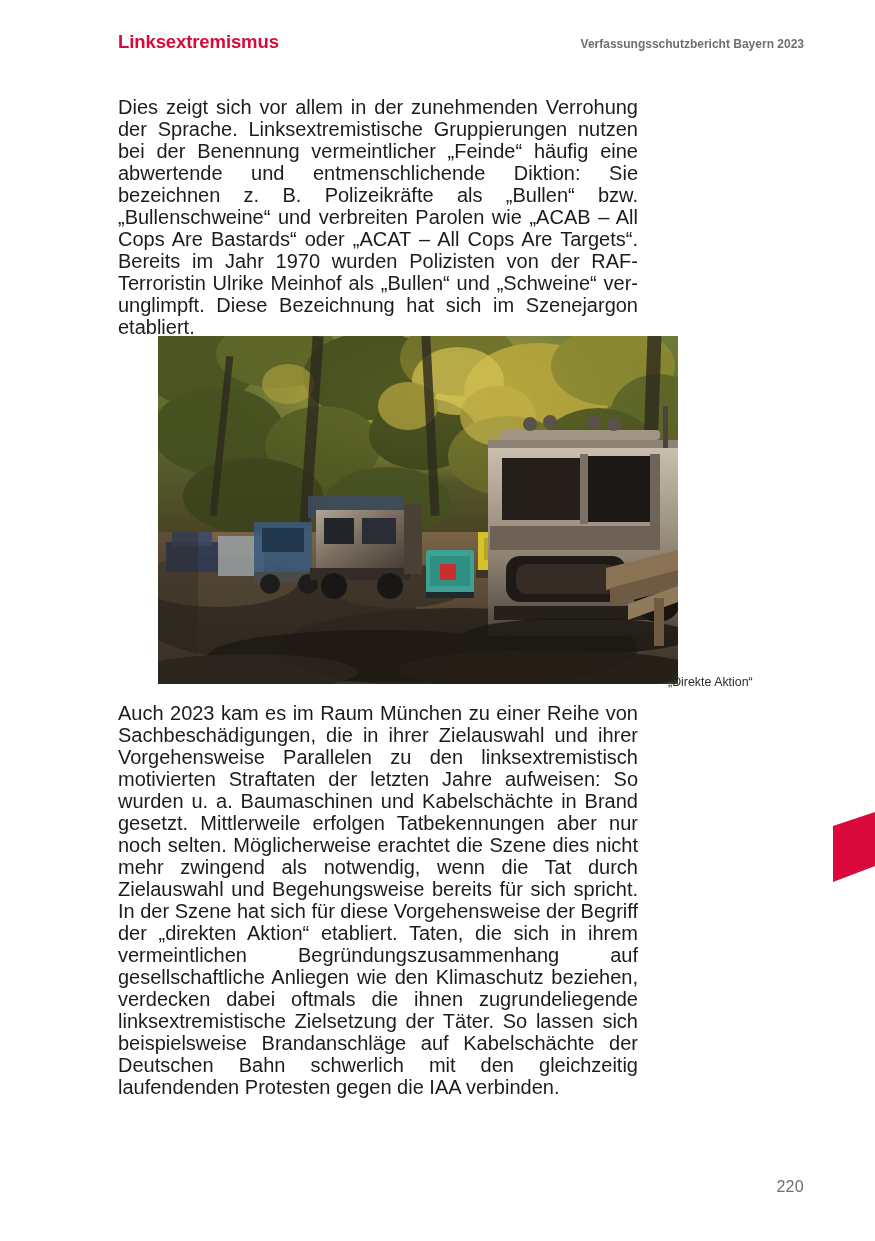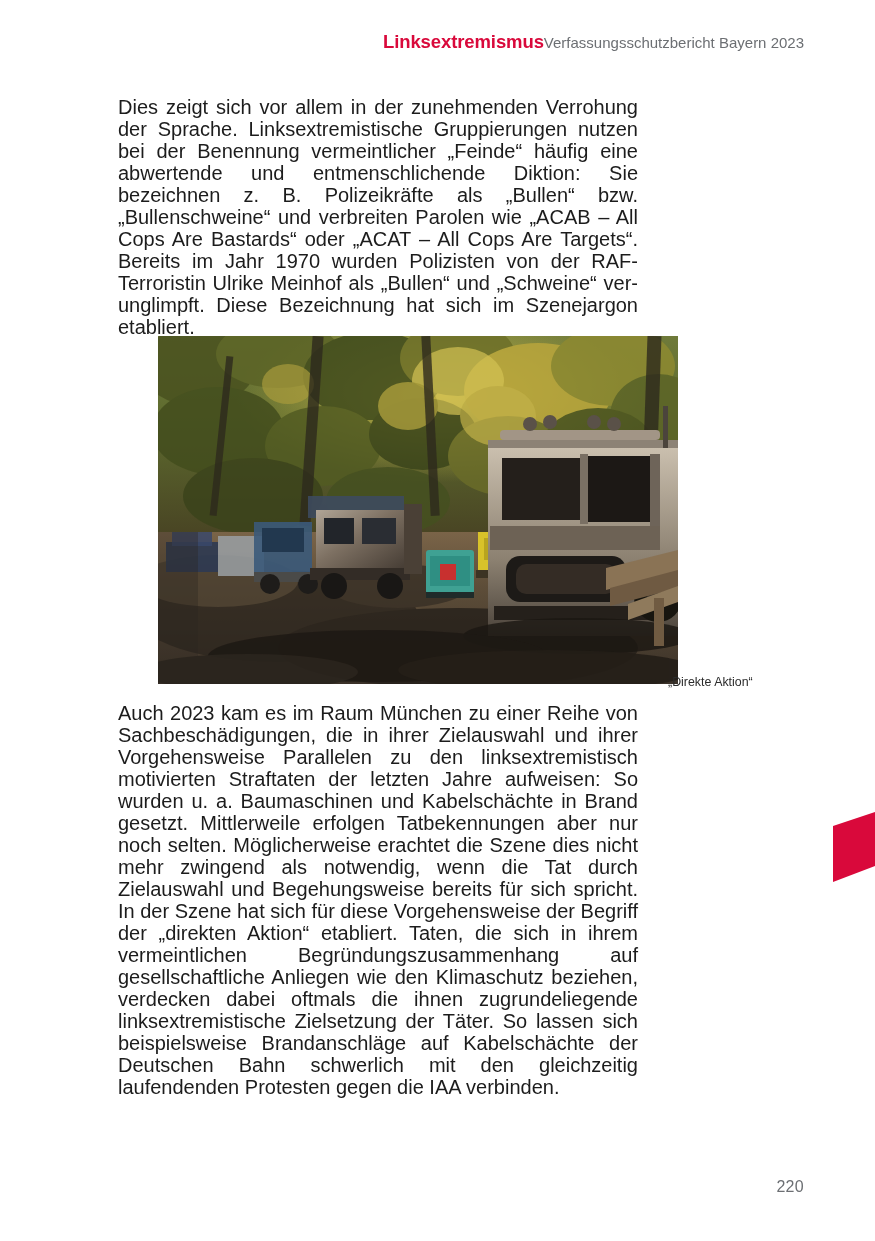--- a/index.html
+++ b/index.html
@@ -23,33 +23,33 @@
 
   
   .running-head {
     position: absolute;
     left: 118px;
     top: 32px;
     width: 686px;
     height: 26px;
     display: flex;
     align-items: baseline;
-    justify-content: flex-end;
+    justify-content: space-between;
   }
   .head-section {
     font-size: 18.5px;
     font-weight: 700;
     letter-spacing: -0.1px;
     color: #d9093b;
     line-height: 1.1;
     white-space: nowrap;
   }
   .head-report {
-    font-size: 15px;
-    font-weight: 400;
+    font-size: 12px;
+    font-weight: 700;
     color: #6c6f73;
     line-height: 1.1;
     white-space: nowrap;
   }
 
   
   .text-col {
     position: absolute;
     left: 118px;
     width: 520px;

